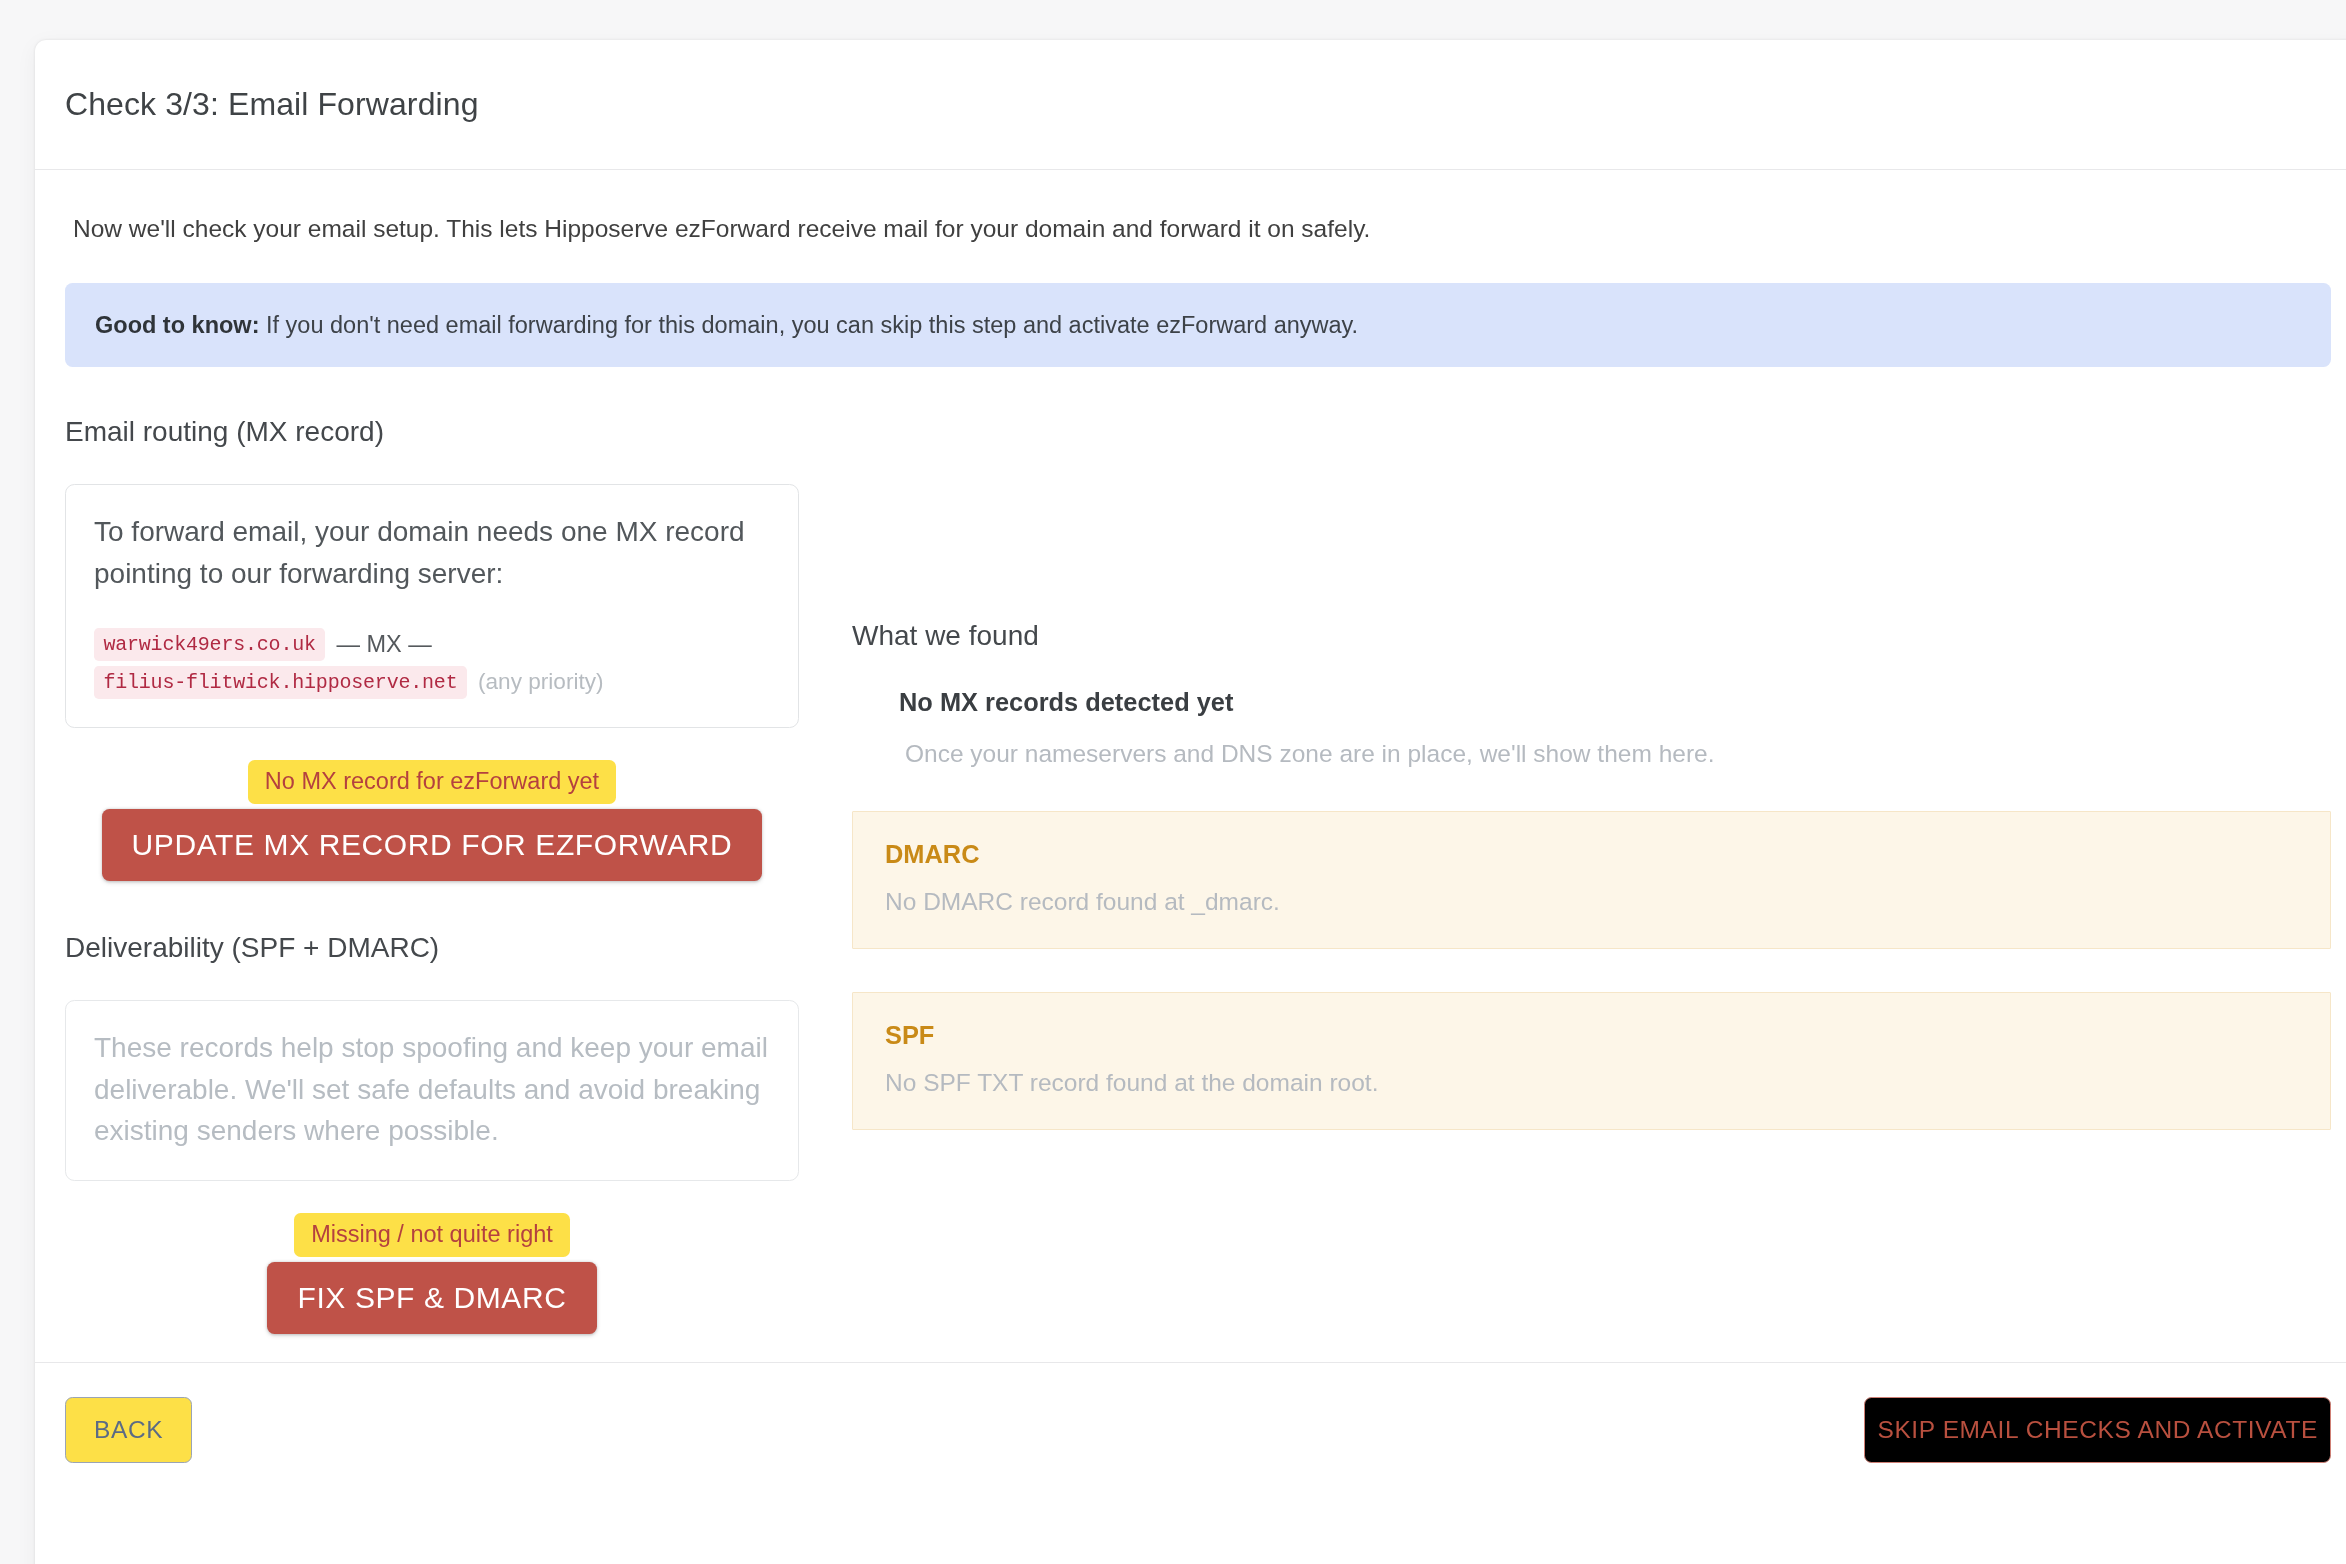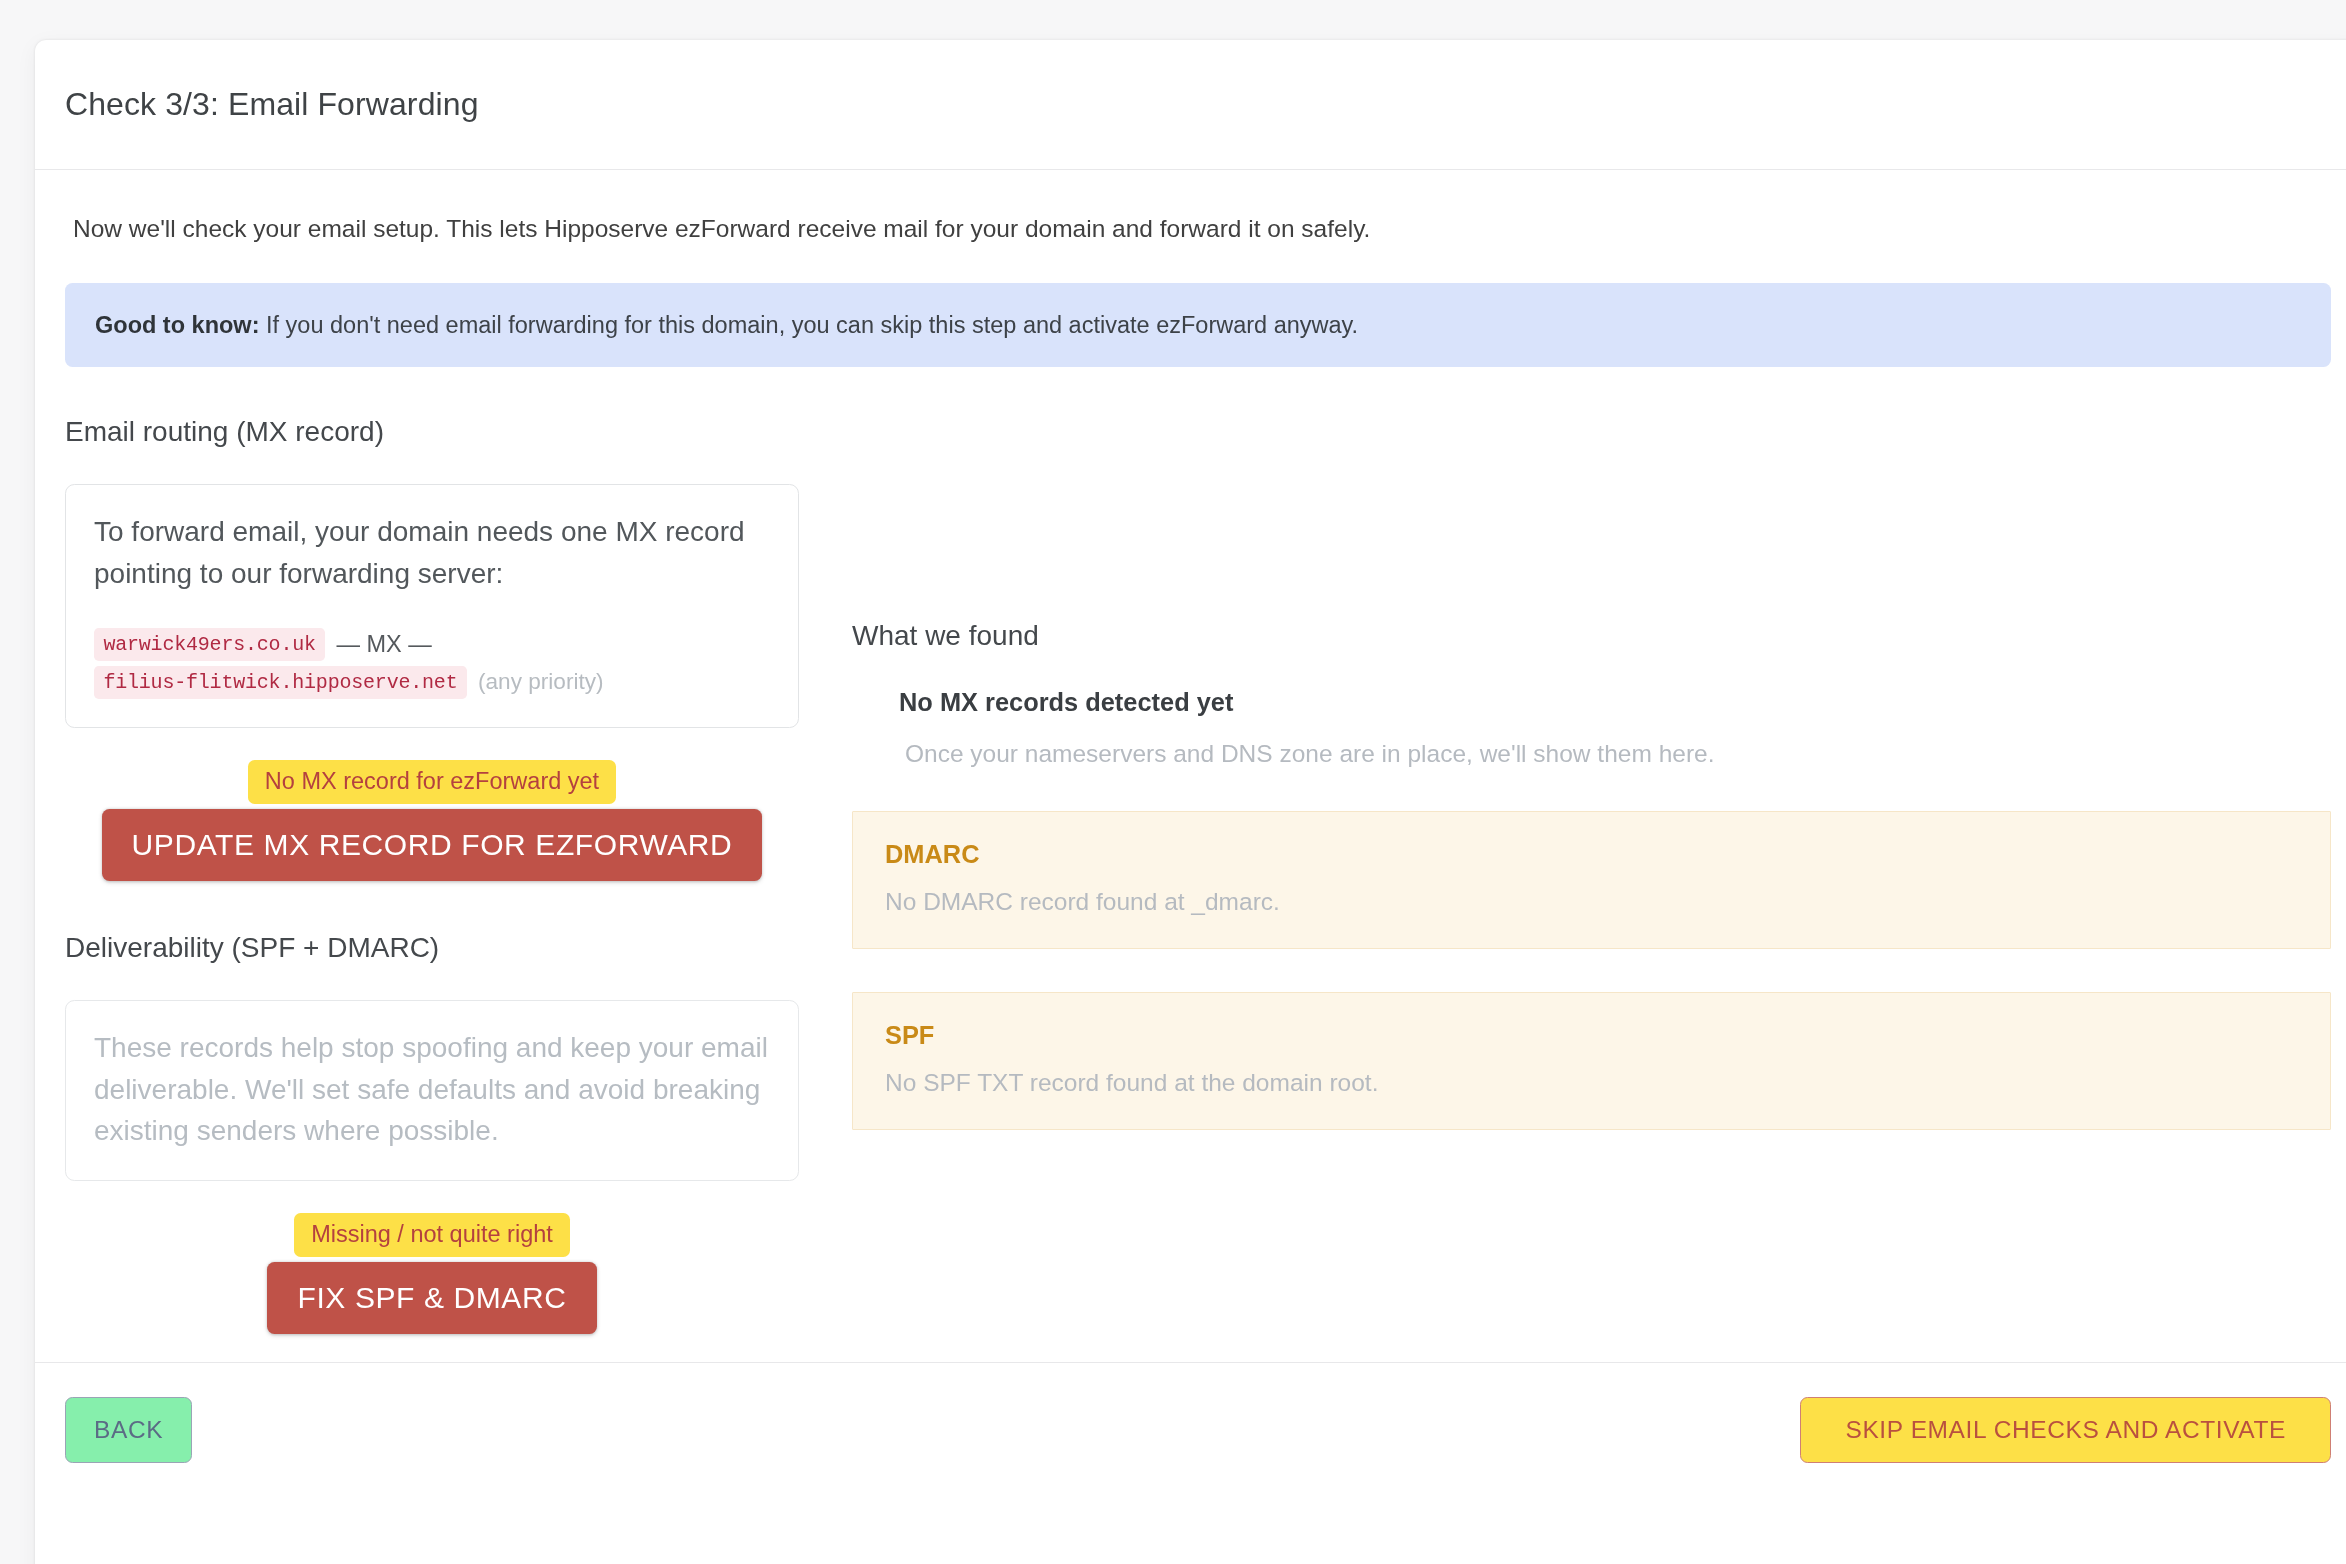--- a/index.html
+++ b/index.html
@@ -185,39 +185,39 @@
   
   .dialog-footer {
     border-top: 0.9px solid #e8e8ea;
     height: 134px;
     display: flex;
     align-items: center;
     justify-content: space-between;
     padding: 0 30px;
   }
   .btn-outline {
-    background: #86efac;
+    background: #fde047;
     border: 0.9px solid #9aa4b5;
     color: #5b6b85;
     border-radius: 7.5px;
     font-family: "Liberation Sans", sans-serif;
     font-size: 24.5px;
     letter-spacing: 0.6px;
     padding: 18px 28px;
     cursor: pointer;
   }
   .btn-skip {
-    background: #fde047;
+    background: #000000;
     border: 0.9px solid #cf7f74;
     color: #b9503f;
     border-radius: 7.5px;
     font-family: "Liberation Sans", sans-serif;
     font-size: 24.5px;
     letter-spacing: 0.6px;
-    padding: 18px 44px;
+    padding: 18px 12px;
     cursor: pointer;
   }
 </style>
 </head>
 <body>
 
 <div class="dialog">
 
   <div class="dialog-header">
     <div class="dialog-title">Check 3/3: Email Forwarding</div>

